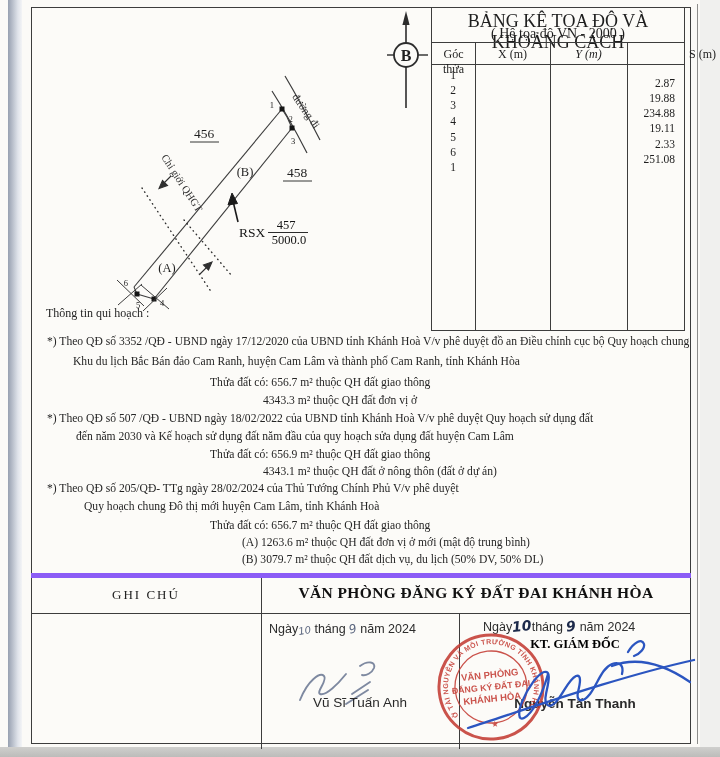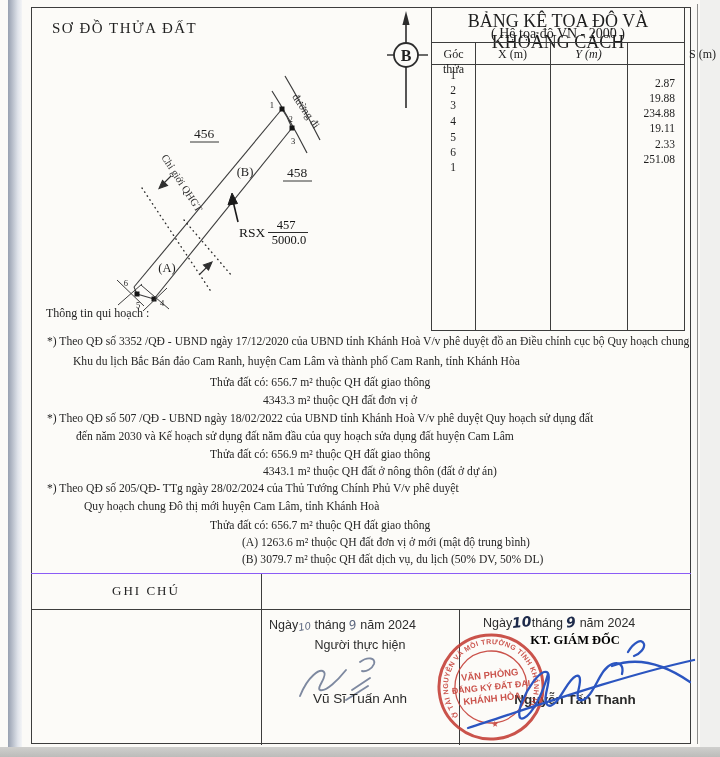--- a/index.html
+++ b/index.html
@@ -27,21 +27,21 @@
   .ct-head{position:absolute;top:40px;font-size:12px;text-align:center;color:#1e1e1e;}
   .ct-corner{position:absolute;left:0;width:42px;text-align:center;font-size:11.5px;color:#1e1e1e;}
   .ct-dist{position:absolute;right:9px;text-align:left;font-size:11.5px;color:#1e1e1e;}
 
   
   .pl{position:absolute;font-size:11.6px;color:#252525;white-space:nowrap;}
   .pl-heading{position:absolute;font-size:12px;color:#252525;}
 
   
   .footer{position:absolute;left:-1px;top:565px;width:660px;height:171px;
-        border-top:1px solid #8b5cf6;box-sizing:border-box;}
+        border-top:5px solid #8b5cf6;box-sizing:border-box;}
   .f-headline{position:absolute;left:0;top:35px;width:100%;height:1px;background:#3d3d3d;}
   .f-v1{position:absolute;left:230px;top:0;width:1px;height:171px;background:#3d3d3d;}
   .f-v2{position:absolute;left:428px;top:35px;width:1px;height:136px;background:#3d3d3d;}
   .f-note{position:absolute;left:0;top:9px;width:230px;text-align:center;font-size:13px;letter-spacing:2px;color:#222;}
   .f-office{position:absolute;left:230px;top:6px;width:430px;text-align:center;font-size:15.5px;font-weight:600;letter-spacing:.4px;color:#111;}
   .f-date{position:absolute;font-family:"Liberation Sans","DejaVu Sans",sans-serif;font-size:12.5px;color:#2c2c2c;white-space:nowrap;}
   .hw{font-family:"DejaVu Sans",sans-serif;font-style:italic;display:inline-block;}
   .hw-gray{color:#5d6880;font-size:10px;transform:rotate(-10deg) translateY(1px);}
   .hw-gray2{color:#5d6880;font-size:12px;transform:rotate(-14deg);}
   .hw-dark{color:#1d2a4a;font-size:14px;font-weight:bold;transform:rotate(-6deg);}
@@ -57,21 +57,20 @@
 <body>
 
 <div class="scan">
   <div class="scan-edge-left"></div>
   <div class="scan-right"></div>
   <div class="outer-line-right"></div>
   <div class="scan-strip-bottom"></div>
 
   <div class="page">
 
-    <div class="page-title">SƠ ĐỒ THỬA ĐẤT</div>
 
     <svg style="position:absolute;left:352px;top:2px;" width="44" height="102" viewBox="0 0 44 102">
       <line x1="22" y1="12" x2="22" y2="98" stroke="#2c2c2c" stroke-width="1.6"></line>
       <polygon points="22,1 18.4,15 25.6,15" fill="#2c2c2c"></polygon>
       <line x1="3" y1="45" x2="10" y2="45" stroke="#2c2c2c" stroke-width="1.4"></line>
       <line x1="34" y1="45" x2="46" y2="45" stroke="#2c2c2c" stroke-width="1.4"></line>
       <circle cx="22" cy="45" r="12" fill="#fcfbf8" stroke="#2c2c2c" stroke-width="1.8"></circle>
       <text x="22" y="51" text-anchor="middle" font-size="16" font-weight="bold" fill="#1f1f1f">B</text>
     </svg>
 
@@ -188,27 +187,27 @@
       <div class="pl" style="left:178px;top:511px;">Thửa đất có: 656.7 m² thuộc QH đất giao thông</div>
       <div class="pl" style="left:210px;top:528px;">(A) 1263.6 m² thuộc QH đất đơn vị ở mới (mật độ trung bình)</div>
       <div class="pl" style="left:210px;top:545px;">(B) 3079.7 m² thuộc QH đất dịch vụ, du lịch (50% DV, 50% DL)</div>
     </div>
 
     <div class="footer">
       <div class="f-headline"></div>
       <div class="f-v1"></div>
       <div class="f-v2"></div>
       <div class="f-note">GHI CHÚ</div>
+      <div class="f-office">VĂN PHÒNG ĐĂNG KÝ ĐẤT ĐAI KHÁNH HÒA</div>
 
       <div class="f-date" style="left:238px;top:44px;">
         <span>Ngày</span><span class="hw hw-gray">10</span>
         <span>tháng</span>&nbsp;<span class="hw hw-gray2">9</span>
         <span>năm</span>&nbsp;<span>2024</span>
       </div>
-      <div class="f-role" style="left:230px;top:64px;width:198px;text-align:center;">Người thực hiện</div>
       <svg style="position:absolute;left:255px;top:78px;" width="130" height="58" viewBox="0 0 130 58">
         <g fill="none" stroke="#7e89a0" stroke-width="1.9" stroke-linecap="round">
           <path d="M 14,44 C 22,24 34,16 38,20 C 42,24 30,36 34,38 C 40,40 52,28 60,18"></path>
           <path d="M 74,10 C 82,4 90,6 88,12 C 86,17 80,20 76,19"></path>
           <path d="M 66,38 L 84,26"></path>
           <path d="M 60,48 L 82,34"></path>
         </g>
       </svg>
       <div class="f-name" style="left:230px;top:117px;width:198px;text-align:center;">Vũ Sĩ Tuấn Anh</div>
 

